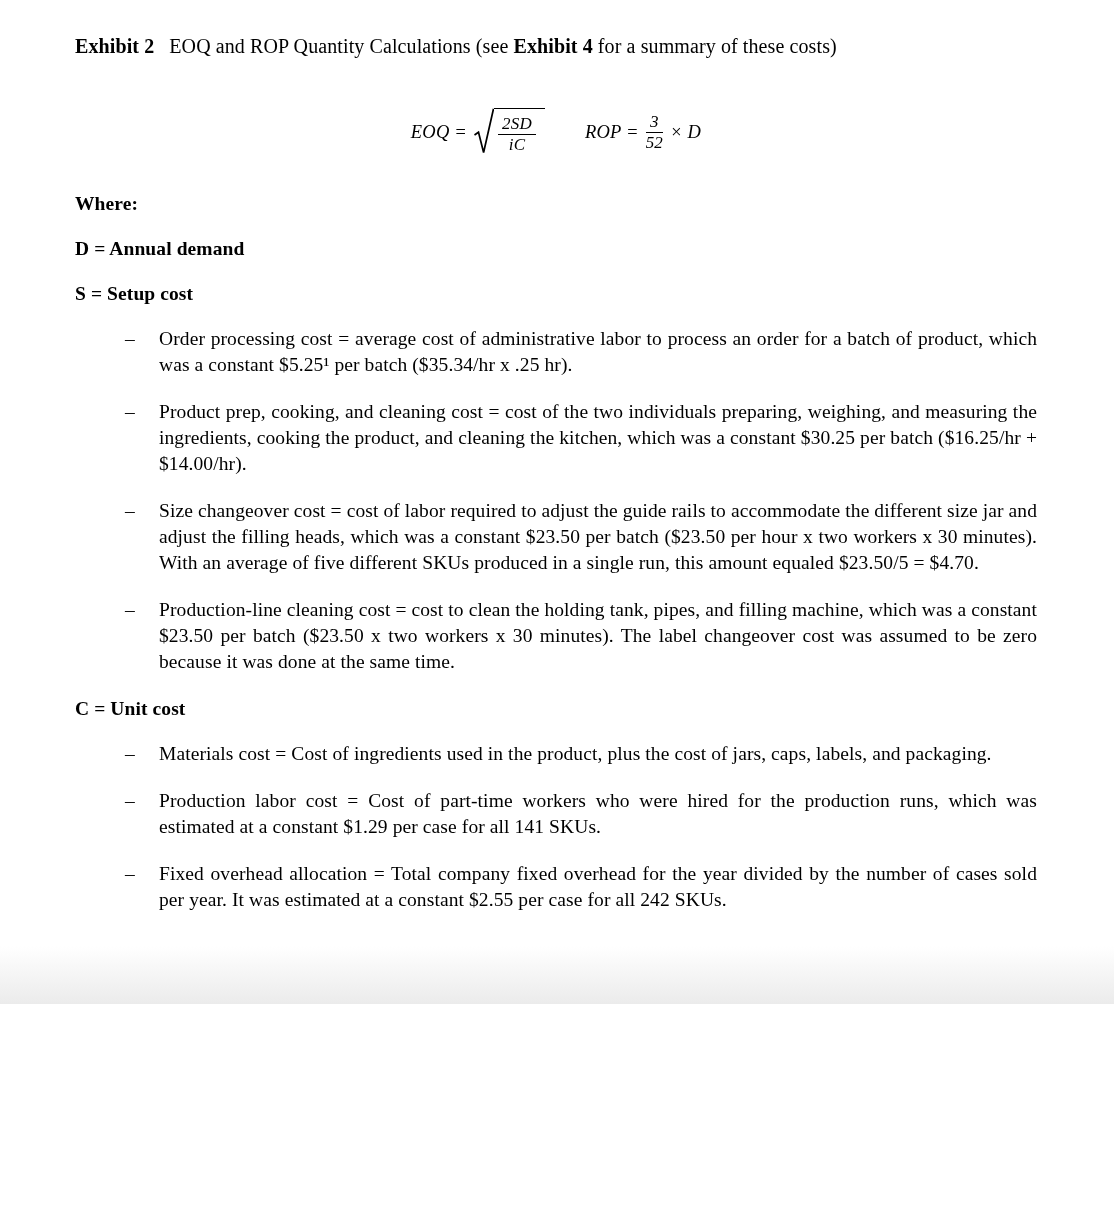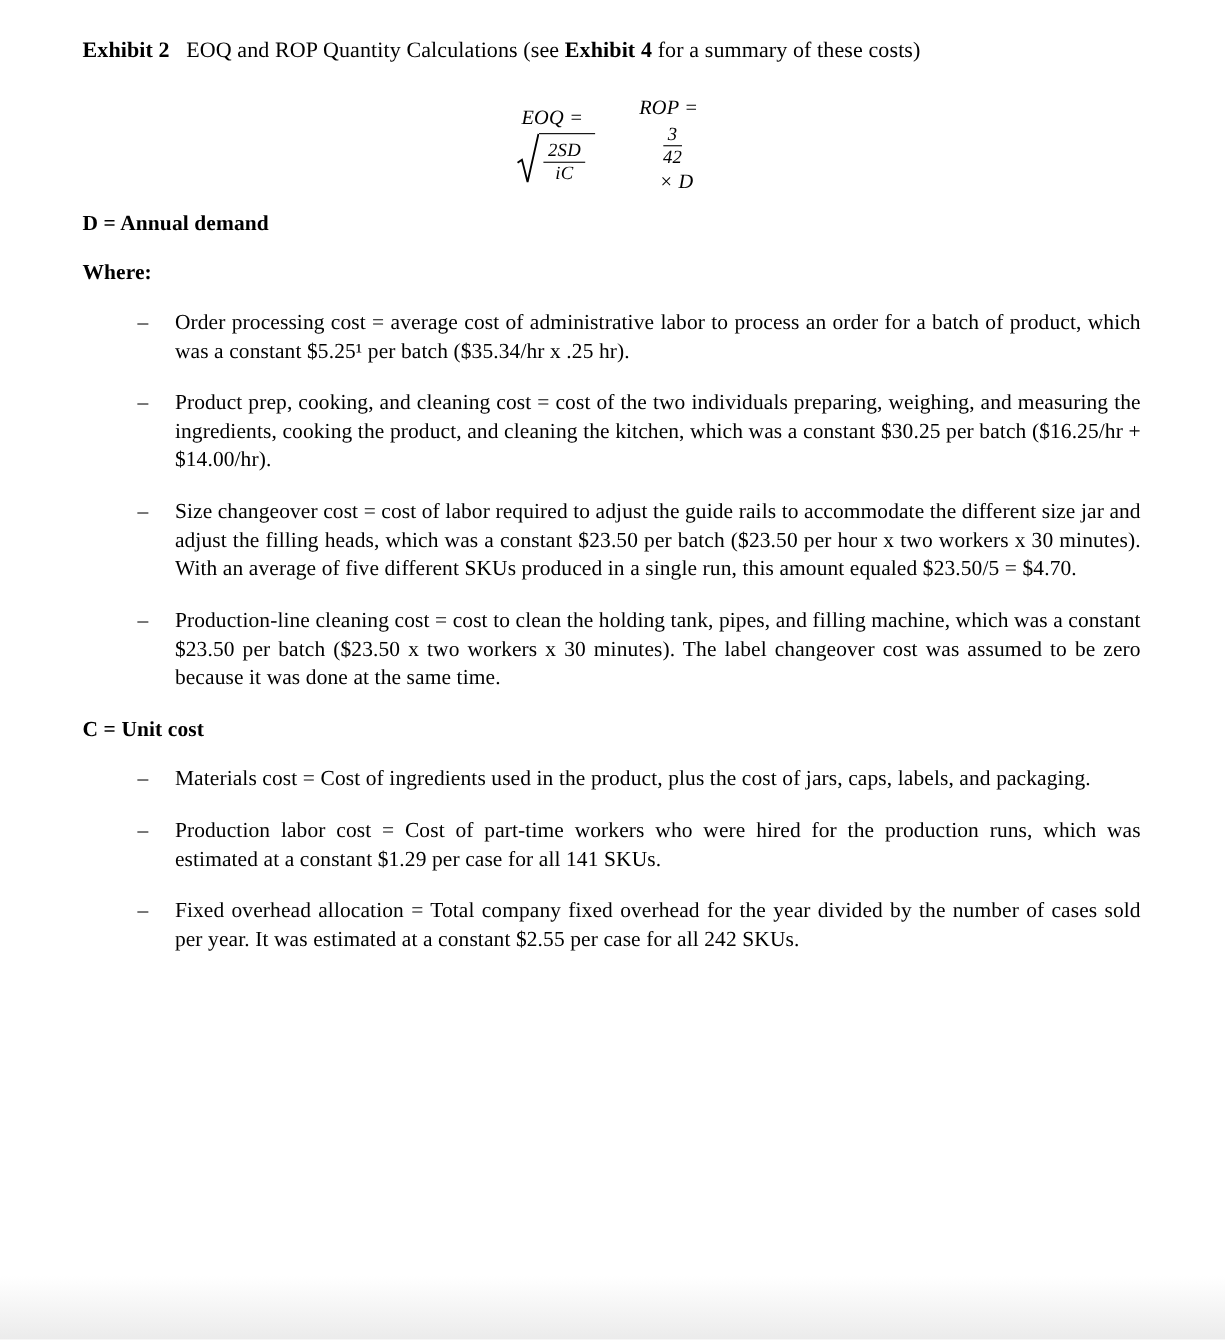--- a/index.html
+++ b/index.html
@@ -1,30 +1,30 @@
 <!DOCTYPE html>
 <html><head>
 <meta charset="utf-8">
 <style>
   * { margin:0; padding:0; box-sizing:border-box; }
   html,body { background:#ffffff; }
   .page {
-    width:1114px; height:1218px; position:relative; overflow:hidden;
+    width:1114px; height:1004px; position:relative; overflow:hidden;
     background:#ffffff; color:#000000;
     font-family:"Liberation Serif", "DejaVu Serif", serif;
     font-size:19.5px; line-height:26px; letter-spacing:0.1px;
     padding:33px 77px 0 75px;
   }
   .title { font-size:20px; margin-bottom:42px; white-space:nowrap; }
   .b { font-weight:bold; }
   .title .gap { margin-right:15px; }
 
   
   .formula-row { display:flex; justify-content:center; align-items:center; gap:40px; height:62px; margin-bottom:28px; }
-  .formula { display:inline-flex; align-items:center; font-style:italic; font-size:18.5px; letter-spacing:0.2px;flex-direction:column; }
+  .formula { display:inline-flex; align-items:center; font-style:italic; font-size:18.5px; letter-spacing:0.2px; }
   .lhs { margin-right:7px; }
   .rhs { margin-left:7px; }
   .frac { display:inline-flex; flex-direction:column; align-items:center; font-size:17px; line-height:20px; }
   .frac .num { padding:0 4px; }
   .frac .num.bar { border-bottom:1.5px solid #000; }
   .sqrt { display:inline-flex; align-items:stretch; }
   .sqrt svg { display:block; flex:none; }
   .sqrt-body { border-top:1.5px solid #000; padding:4px 9px 0 4px; display:flex; align-items:center; }
 
   .heading { font-weight:bold; margin-bottom:19px; }
@@ -61,30 +61,31 @@
             <span class="num bar">2SD</span>
             <span class="den">iC</span>
           </span>
         </span>
       </span>
     </div>
     <div class="formula">
       <span class="lhs">ROP =</span>
       <span class="frac">
         <span class="num bar">3</span>
-        <span class="den">42</span>
+        <span class="den">52</span>
       </span>
       <span class="rhs">× D</span>
     </div>
   </div>
 
+  <p class="heading">Where:</p>
+
   <p class="heading">D = Annual demand</p>
 
-  <p class="heading">Where:</p>
-
+  <p class="heading">S = Setup cost</p>
 
   <ul class="bullets">
     <li class="bullet">
       <span class="marker">–</span>
       <div class="text">Order processing cost = average cost of administrative labor to process an order for a batch of product, which was a constant $5.25¹ per batch ($35.34/hr x .25 hr).</div>
     </li>
     <li class="bullet">
       <span class="marker">–</span>
       <div class="text">Product prep, cooking, and cleaning cost = cost of the two individuals preparing, weighing, and measuring the ingredients, cooking the product, and cleaning the kitchen, which was a constant $30.25 per batch ($16.25/hr + $14.00/hr).</div>
     </li>

